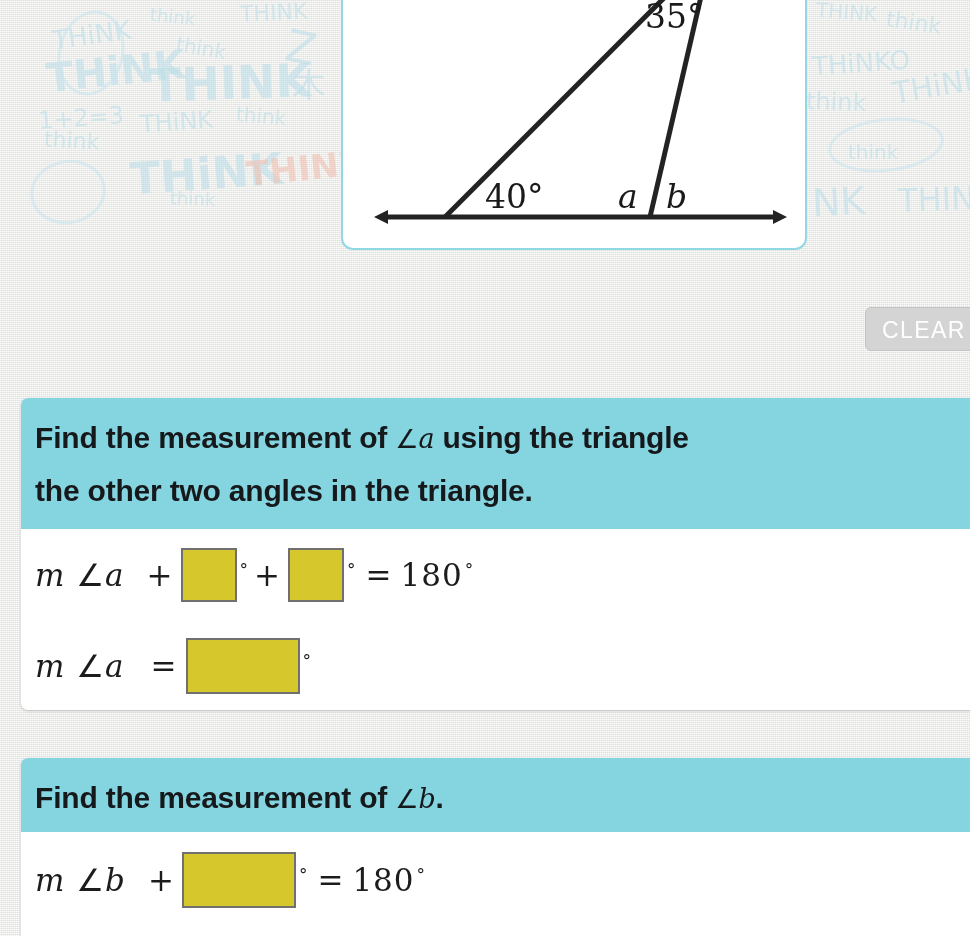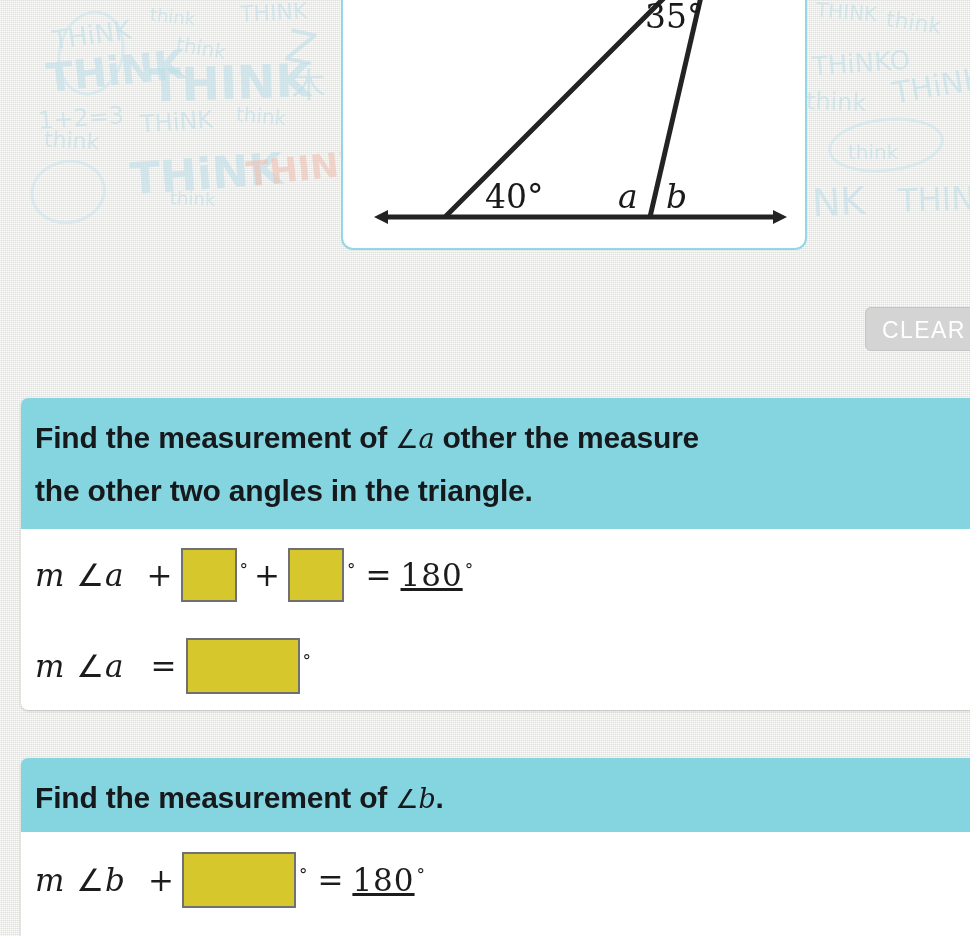--- a/index.html
+++ b/index.html
@@ -151,21 +151,21 @@
   }
   .eq-lhs .ang {
     font-family: "DejaVu Sans", sans-serif;
     font-style: normal;
   }
   .op {
     font-style: normal;
     margin: 0 8px 0 6px;
   }
   .op.eqsign { margin: 0 9px 0 10px; }
-  .num { font-style: normal; letter-spacing: 1px; text-decoration: underline; }
+  .num { font-style: normal; letter-spacing: 1px; }
   .deg {
     font-style: normal;
     font-size: 17px;
     vertical-align: super;
     margin-left: 2px;
     position: relative;
     top: -6px;
   }
   .deg.tight { margin-left: 3px; }
 
@@ -233,21 +233,21 @@
     <text x="142" y="268" font-family="DejaVu Serif, serif" font-size="33" fill="#1a1a1a">40°</text>
     <text x="275" y="268" font-family="DejaVu Serif, serif" font-style="italic" font-size="33" fill="#1a1a1a">a</text>
     <text x="323" y="268" font-family="DejaVu Serif, serif" font-style="italic" font-size="33" fill="#1a1a1a">b</text>
   </svg>
 </div>
 
 <div id="clear-button">CLEAR</div>
 
 <div class="qcard" id="qcard-a">
   <div class="qhead">
-    <div class="qtext"><span>Find the measurement of </span><span class="mathi angsym">∠</span><span class="mathi">a</span><span> other the measure</span></div>
+    <div class="qtext"><span>Find the measurement of </span><span class="mathi angsym">∠</span><span class="mathi">a</span><span> using the triangle</span></div>
     <div class="qtext">the other two angles in the triangle.</div>
   </div>
 
   <div class="qbody">
 
     <div class="eqrow" id="eq-a1">
       <span class="eq-lhs"><span>m</span>&nbsp;<span class="ang">∠</span><span>a</span></span>
       <span class="op">+</span>
       <span class="ansbox sq"></span>
       <span class="deg tight">°</span>

